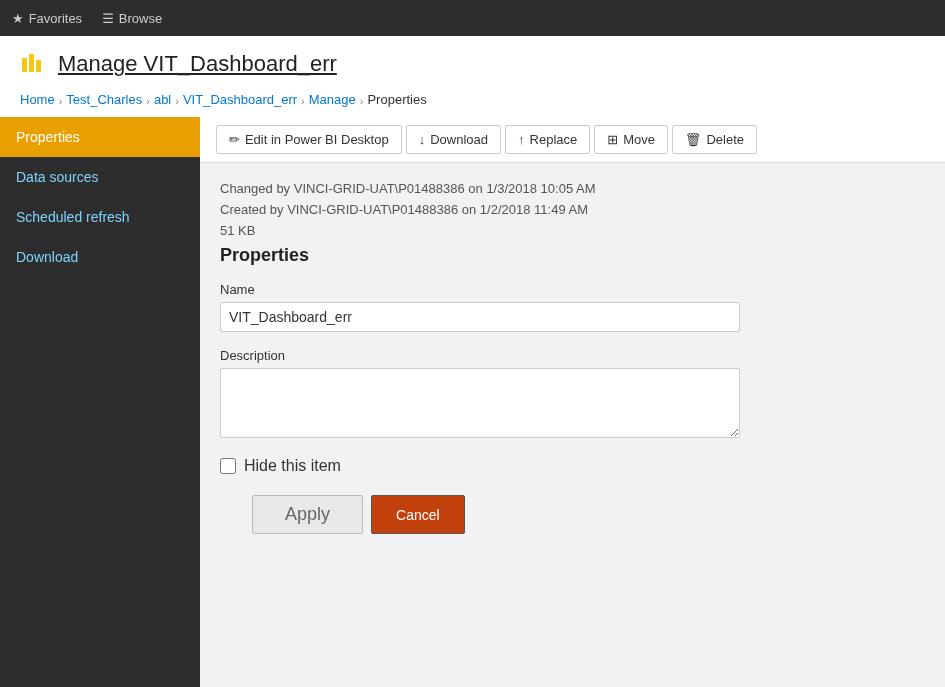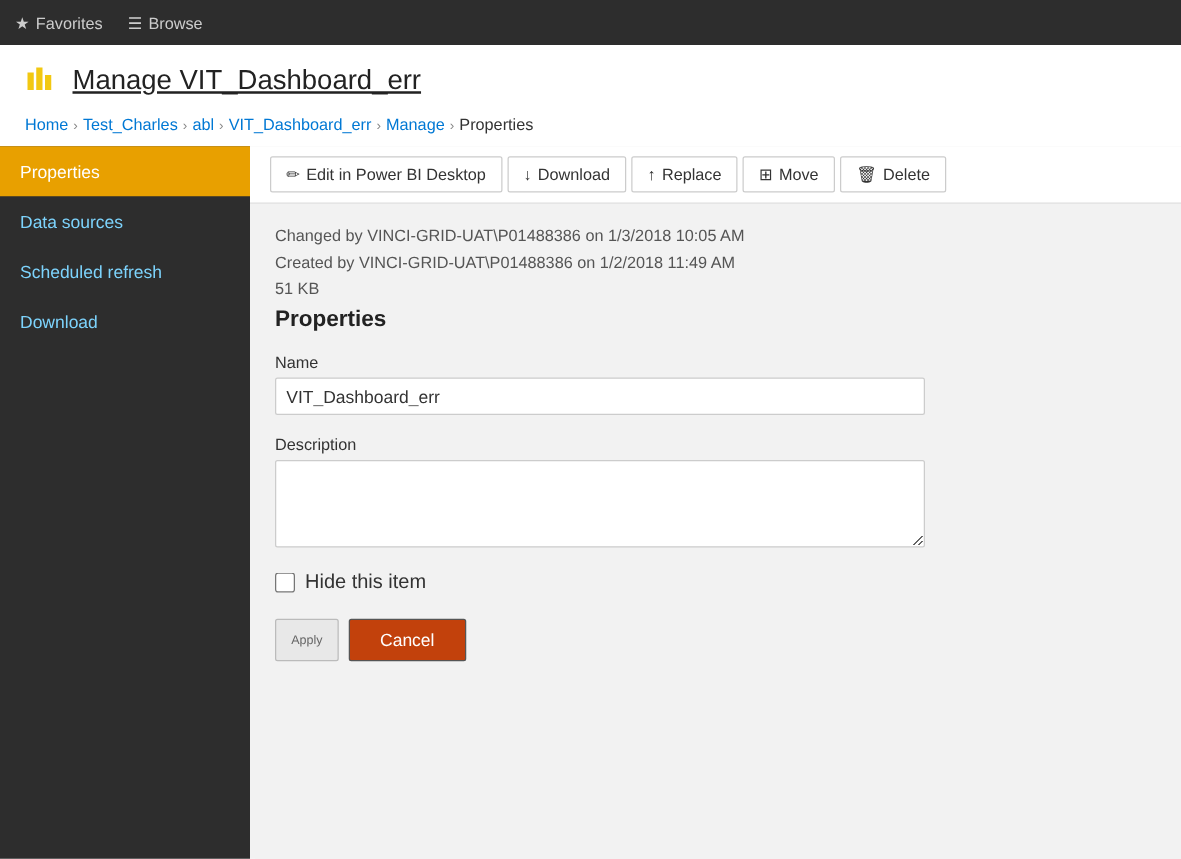--- a/index.html
+++ b/index.html
@@ -176,27 +176,28 @@
     .checkbox-label {
       font-size: 16px;
       color: #333;
     }
 
     .btn-group {
       display: flex;
       gap: 8px;
     }
     .btn-apply {
-      padding: 8px 12px;
+      padding: 8px 32px;
       background: #e8e8e8;
       border: 1px solid #bbb;
       color: #666;
       cursor: pointer;
-      font-size: 10px;
-      border-radius: 2px;
+      font-size: 18px;
+      border-radius: 2px;
+      margin-left: 32px;
     }
     .btn-cancel {
       padding: 8px 24px;
       background: #c2410c;
       border: 1px solid #555;
       color: #fff;
       cursor: pointer;
       font-size: 14px;
       border-radius: 2px;
     }

